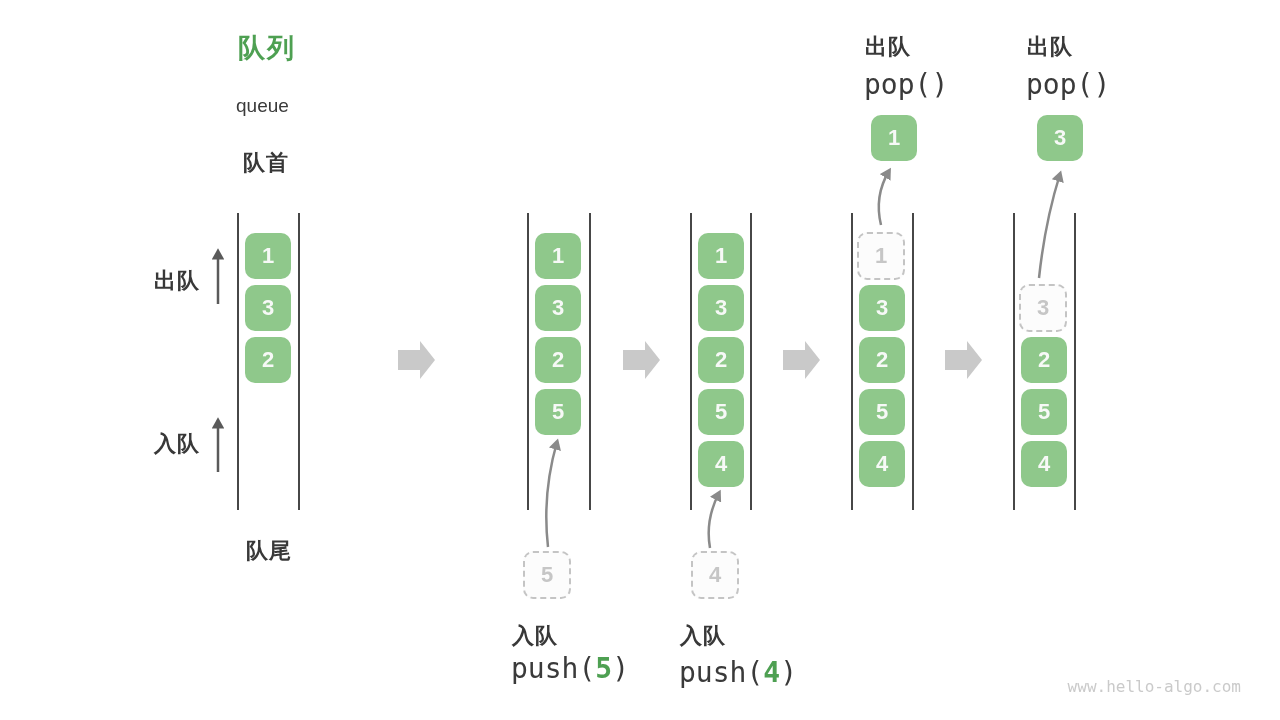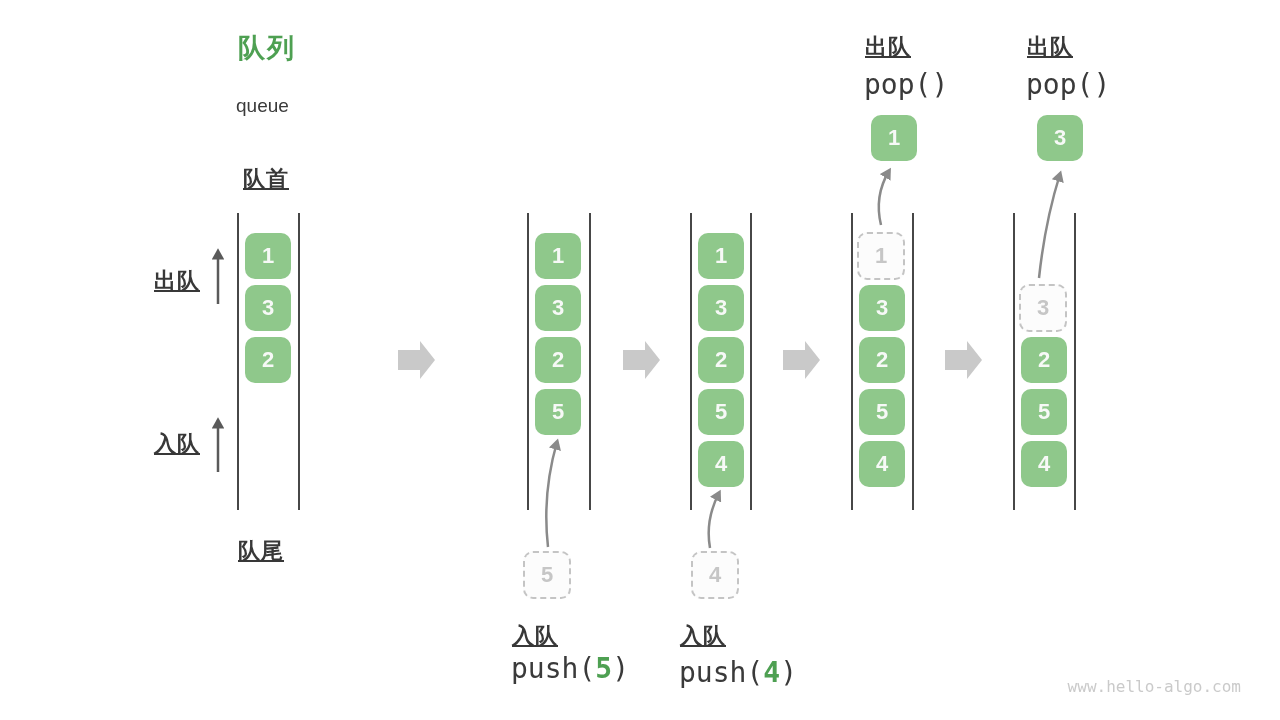--- a/index.html
+++ b/index.html
@@ -1,19 +1,19 @@
 <!DOCTYPE html>
 <html><head>
 <meta charset="utf-8">
 <style>
   html,body{margin:0;padding:0;background:#fff;}
   #canvas{position:relative;width:1277px;height:720px;background:#ffffff;overflow:hidden;
           font-family:"Liberation Sans","DejaVu Sans",sans-serif;}
   .abs{position:absolute;}
-  .zh{color:#383838;font-weight:600;font-size:22px;letter-spacing:1px;text-decoration:underline;}
+  .zh{color:#383838;font-weight:600;font-size:22px;letter-spacing:1px;}
   .title-zh{color:#4EA052;font-weight:700;font-size:27px;letter-spacing:2px;}
   .title-en{color:#3A3A3A;font-size:19px;}
   .code{font-family:"DejaVu Sans Mono","Liberation Mono",monospace;font-size:28px;color:#3A3A3A;}
   .code .arg{color:#4EA052;font-weight:700;}
   .cell{position:absolute;width:46px;height:46px;border-radius:10px;background:#8FC88B;
         color:#F7F9F7;display:flex;align-items:center;justify-content:center;
         font-size:22px;font-weight:600;}
   .ghost{position:absolute;box-sizing:border-box;width:48px;height:48px;border:2px dashed #C4C4C4;
          border-radius:10px;background:#FCFCFC;color:#C6C6C6;display:flex;align-items:center;
          justify-content:center;font-size:22px;font-weight:600;}
@@ -60,22 +60,22 @@
       <polygon points="398,350 420,350 420,341 435,360 420,379 420,370 398,370"></polygon>
       <polygon points="623,350 645,350 645,341 660,360 645,379 645,370 623,370"></polygon>
       <polygon points="783,350 805,350 805,341 820,360 805,379 805,370 783,370"></polygon>
       <polygon points="945,350 967,350 967,341 982,360 967,379 967,370 945,370"></polygon>
     </g>
   </svg>
 
   <div class="abs title-zh" style="left:238px;top:30px;">队列</div>
   <div class="abs title-en" style="left:236px;top:71px;margin-top:24px;">queue</div>
 
-  <div class="abs zh" style="left:243px;top:164px;">队首</div>
-  <div class="abs zh" style="left:238px;top:536px;">队尾</div>
+  <div class="abs zh" style="left:243px;top:148px;">队首</div>
+  <div class="abs zh" style="left:246px;top:536px;">队尾</div>
   <div class="abs zh" style="left:154px;top:266px;">出队</div>
   <div class="abs zh" style="left:154px;top:429px;">入队</div>
 
   <div class="cell" style="left:245px;top:233px;">1</div>
   <div class="cell" style="left:245px;top:285px;">3</div>
   <div class="cell" style="left:245px;top:337px;">2</div>
 
   <div class="cell" style="left:535px;top:233px;">1</div>
   <div class="cell" style="left:535px;top:285px;">3</div>
   <div class="cell" style="left:535px;top:337px;">2</div>

